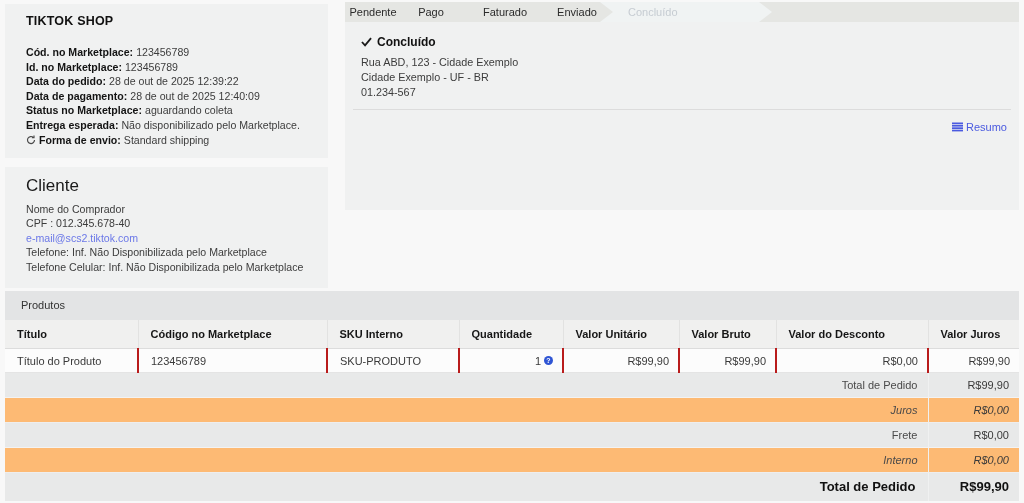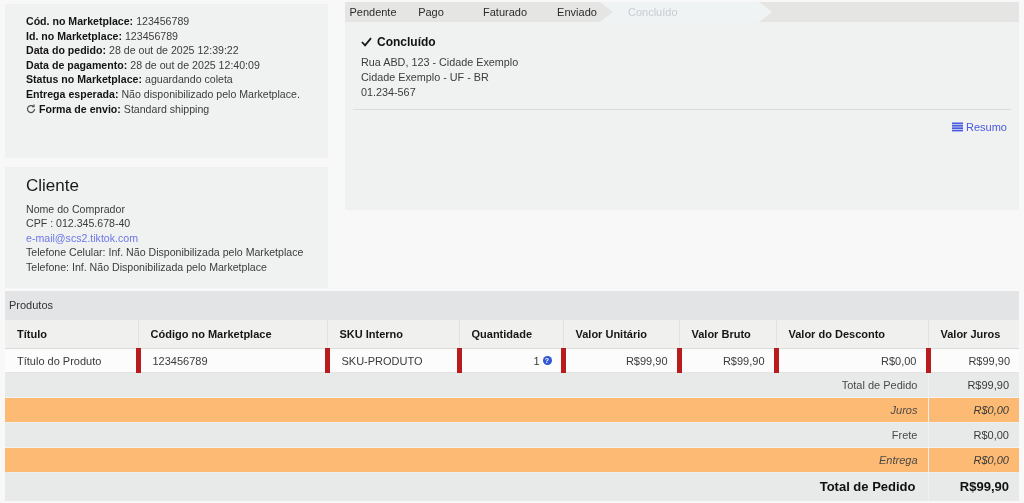--- a/index.html
+++ b/index.html
@@ -38,46 +38,47 @@
   }
   .step-arrow span{display:block;padding-left:28px;line-height:20px;font-size:11px;color:#c6ccd2;white-space:nowrap;}
   .status-title{position:absolute;left:16px;top:33px;font-size:12px;font-weight:bold;color:#111;display:flex;align-items:center;gap:5px;}
   .addr{position:absolute;left:16px;font-size:10.8px;line-height:15px;color:#3c3c3c;white-space:nowrap;}
   .addr.l0{top:53px;} .addr.l1{top:68px;} .addr.l2{top:83px;}
   .panel-divider{position:absolute;left:8px;right:8px;top:107px;border-top:1px solid #dcdcdc;height:0;}
   .resumo{position:absolute;right:12px;top:119px;display:flex;align-items:center;gap:3px;color:#4a5ae0;font-size:11px;text-decoration:none;cursor:pointer;}
 
   
   .products{position:absolute;left:5px;top:291px;width:1014px;}
-  .products-bar{height:29px;line-height:29px;background:#e3e4e5;font-size:11px;color:#333;padding-left:4px;box-sizing:border-box;}
+  .products-bar{height:29px;line-height:29px;background:#e3e4e5;font-size:11px;color:#333;padding-left:16px;box-sizing:border-box;}
   table{border-collapse:collapse;table-layout:fixed;width:1014px;font-size:11px;}
   th{background:#f0f0ef;height:28px;font-weight:bold;color:#161616;text-align:left;padding:0 6px 0 12px;border-right:1px solid #e2e2e1;border-bottom:1px solid #dcdcdc;overflow:hidden;white-space:nowrap;}
   th:last-child{border-right:none;}
   td{height:24px;overflow:hidden;white-space:nowrap;box-sizing:border-box;}
-  .prod-row td{background:#fcfcfc;color:#3a3a3a;padding:0 8px 0 12px;border-right:5px solid #b91c1c;border-bottom:1px solid #e4e4e4;}
+  .prod-row td{background:#fcfcfc;color:#3a3a3a;padding:0 8px 0 12px;border-right:2px solid #b91c1c;border-bottom:1px solid #e4e4e4;}
   .prod-row td:last-child{border-right:none;}
   .prod-row td.num{text-align:right;padding-right:9px;}
   .qty-wrap{display:inline-flex;align-items:center;gap:3px;}
   .info-dot{display:inline-flex;align-items:center;justify-content:center;width:9px;height:9px;border-radius:50%;background:#2f55d4;color:#fff;font-size:7px;font-weight:bold;line-height:9px;cursor:pointer;}
   tr.sum td{height:25px;}
   tr.sum .sl{text-align:right;padding-right:10px;color:#4a4a4a;}
   tr.sum .sv{text-align:right;padding-right:10px;color:#3a3a3a;border-left:1px solid #f0f1f1;}
   tr.sum.gray td{background:#e8e9e9;border-bottom:1px solid #f3f3f3;}
   tr.sum.lite td{background:#fdba74;border-bottom:1px solid #eeeeee;font-style:italic;}
   tr.sum.total td{height:28px;background:#e8e9e9;font-weight:bold;font-size:13px;color:#111;}
   tr.sum.total .sl{padding-right:12px;}
 
   svg{display:block;}
 </style>
 </head>
 <body>
 
 <div class="page">
 
   <section class="card info-card">
+    <h1>TIKTOK SHOP</h1>
     <div class="field-line">
       <b>Cód. no Marketplace:</b><span>123456789</span>
     </div>
     <div class="field-line">
       <b>Id. no Marketplace:</b><span>123456789</span>
     </div>
     <div class="field-line">
       <b>Data do pedido:</b><span>28 de out de 2025 12:39:22</span>
     </div>
     <div class="field-line">
@@ -97,22 +98,22 @@
           </svg>
       </span><b>Forma de envio:</b><span>Standard shipping</span>
     </div>
   </section>
 
   <section class="card client-card">
     <h2>Cliente</h2>
     <div class="client-line">Nome do Comprador</div>
     <div class="client-line">CPF : 012.345.678-40</div>
     <a class="email-link">e-mail@scs2.tiktok.com</a>
+    <div class="client-line">Telefone: Inf. Não Disponibilizada pelo Marketplace</div>
     <div class="client-line">Telefone Celular: Inf. Não Disponibilizada pelo Marketplace</div>
-    <div class="client-line">Telefone: Inf. Não Disponibilizada pelo Marketplace</div>
   </section>
 
   <section class="panel">
     <div class="stepper">
       <span class="step step1">Pendente</span>
       <span class="step step2">Pago</span>
       <span class="step step3">Faturado</span>
       <span class="step step4">Enviado</span>
       <div class="step-arrow">
         <span>Concluído</span>
@@ -192,21 +193,21 @@
         </tr>
         <tr class="sum lite">
           <td class="sl" colspan="7">Juros</td>
           <td class="sv">R$0,00</td>
         </tr>
         <tr class="sum gray">
           <td class="sl" colspan="7">Frete</td>
           <td class="sv">R$0,00</td>
         </tr>
         <tr class="sum lite">
-          <td class="sl" colspan="7">Entrega</td>
+          <td class="sl" colspan="7">Interno</td>
           <td class="sv">R$0,00</td>
         </tr>
         <tr class="sum total">
           <td class="sl" colspan="7">Total de Pedido</td>
           <td class="sv">R$99,90</td>
         </tr>
       </tbody>
     </table>
   </section>
 

